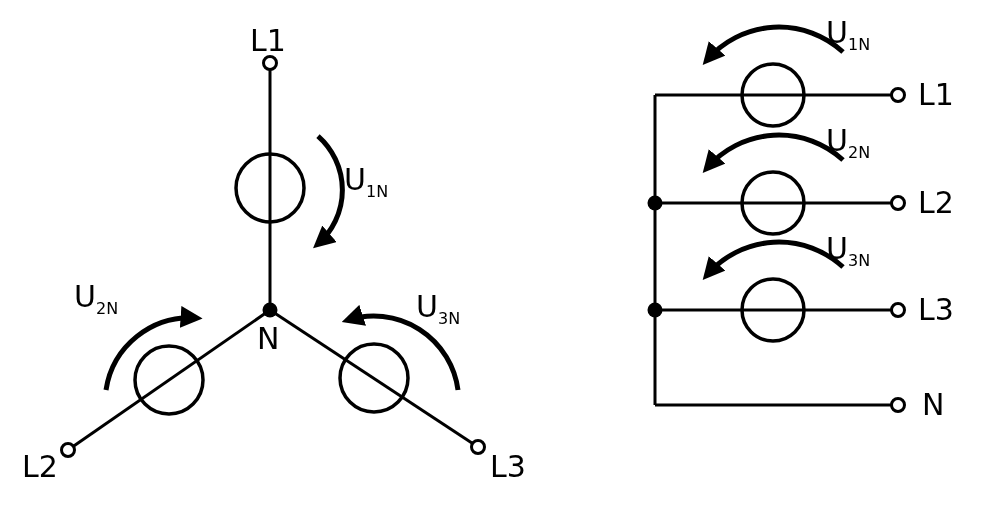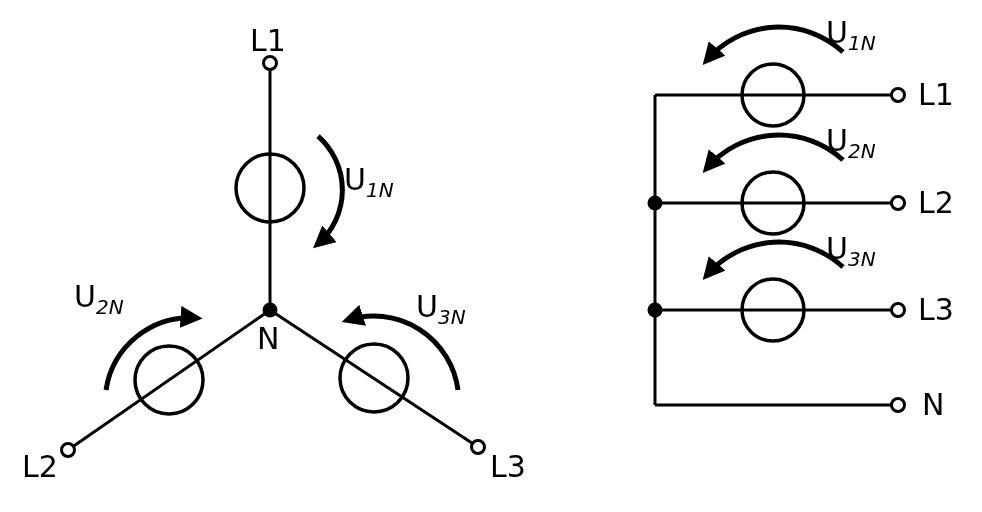--- a/index.html
+++ b/index.html
@@ -22,24 +22,23 @@
   }
   .lbl {
     position: absolute;
     color: #000000;
     font-size: 30px;
     line-height: 1;
     white-space: nowrap;
     user-select: none;
   }
   .lbl sub {
-    font-size: 20px;
+    font-size: 16px;
     line-height: 0;
     vertical-align: -7px;
-    font-style: italic;
   }
 </style>
 </head>
 <body>
 
 <div class="canvas">
 
   <svg width="982" height="512" viewBox="0 0 982 512">
     <defs>
       <marker id="ah" viewBox="0 0 10 10" refX="7" refY="5" markerWidth="4.4" markerHeight="4.4" orient="auto">

